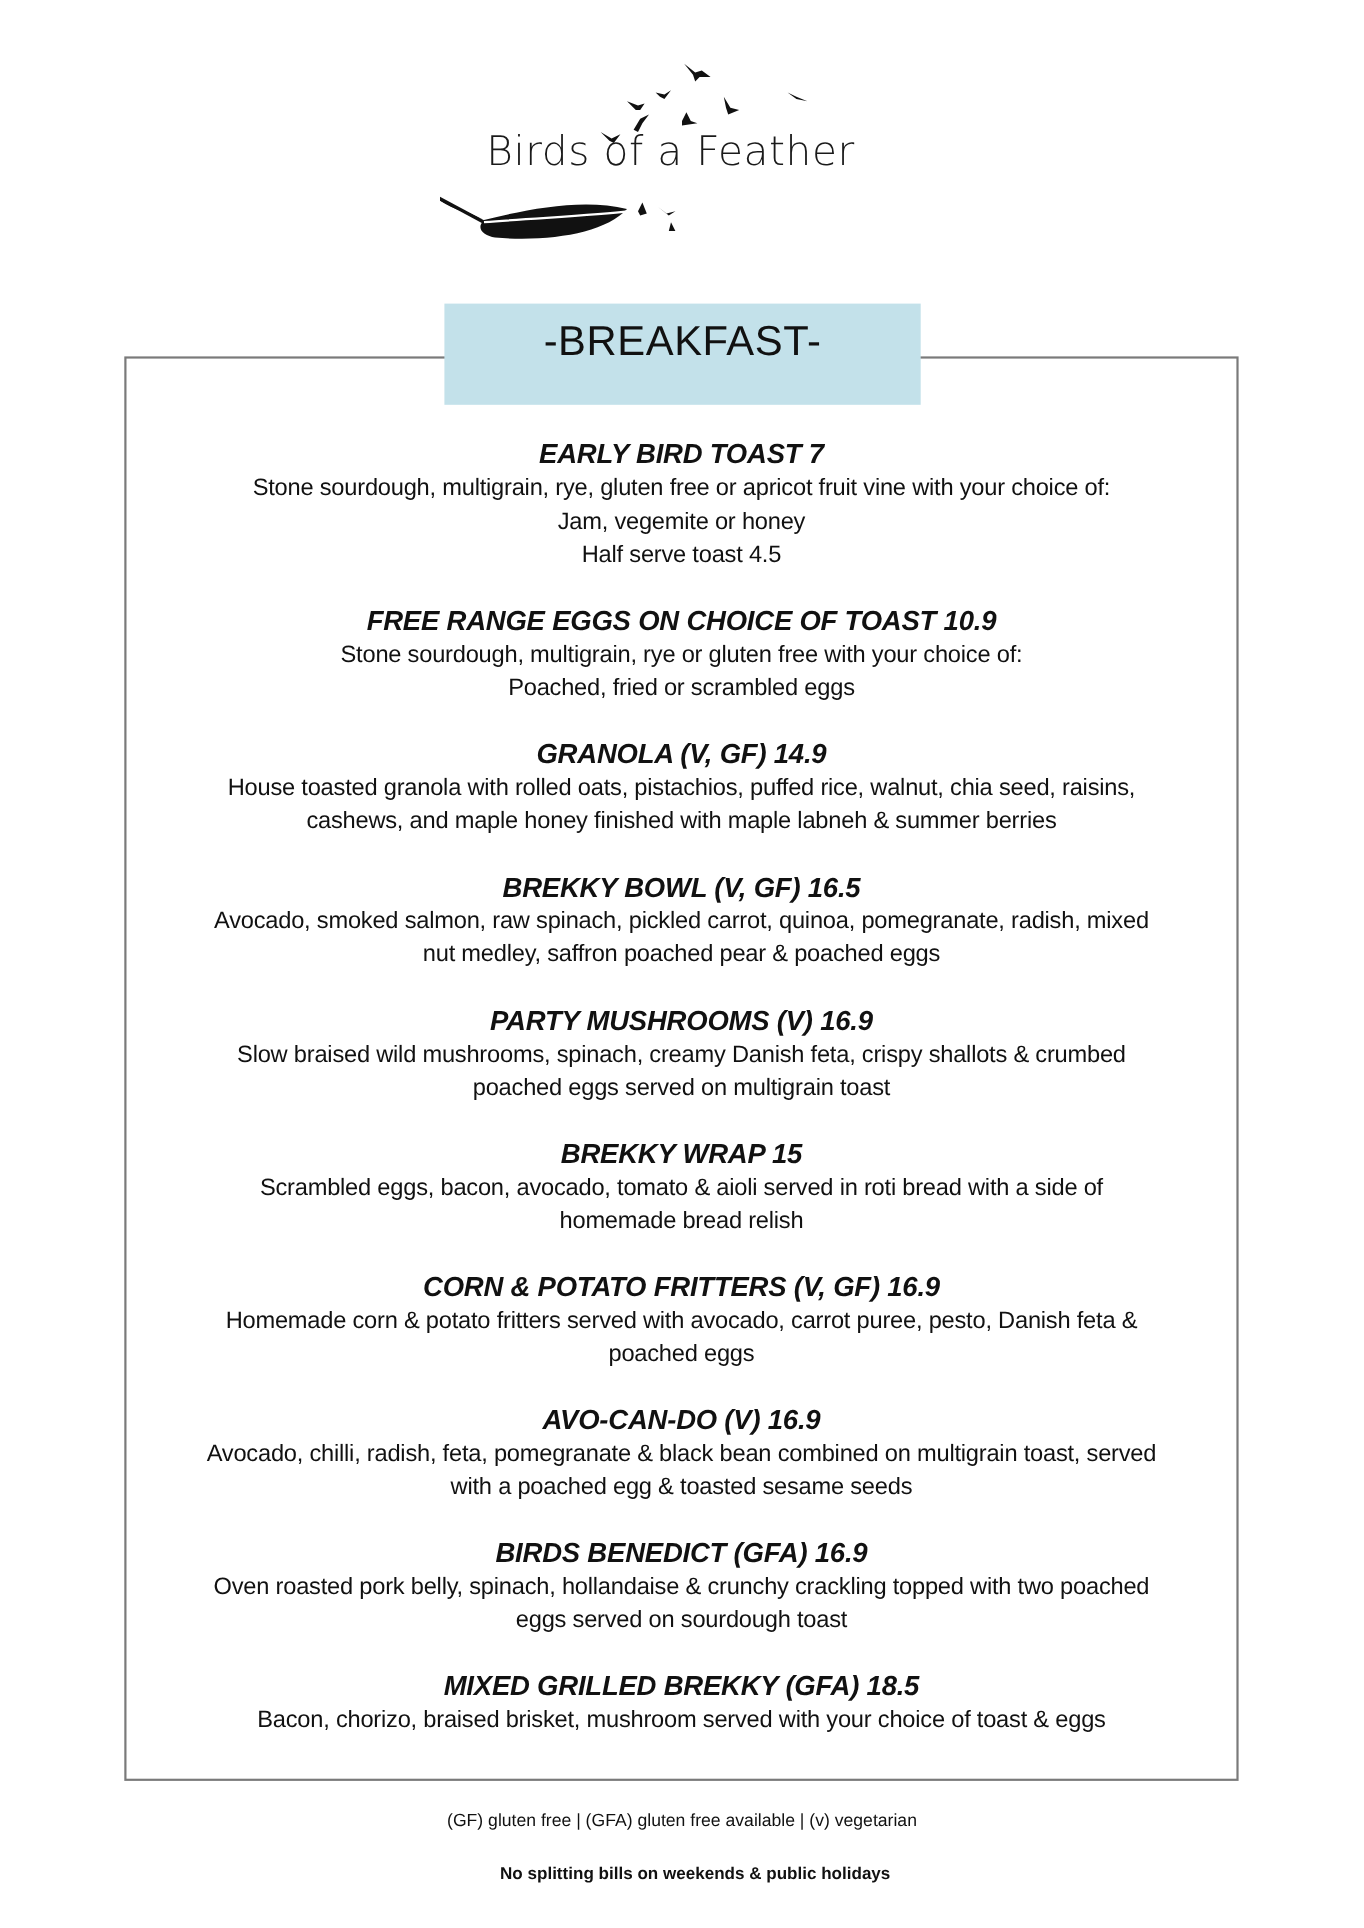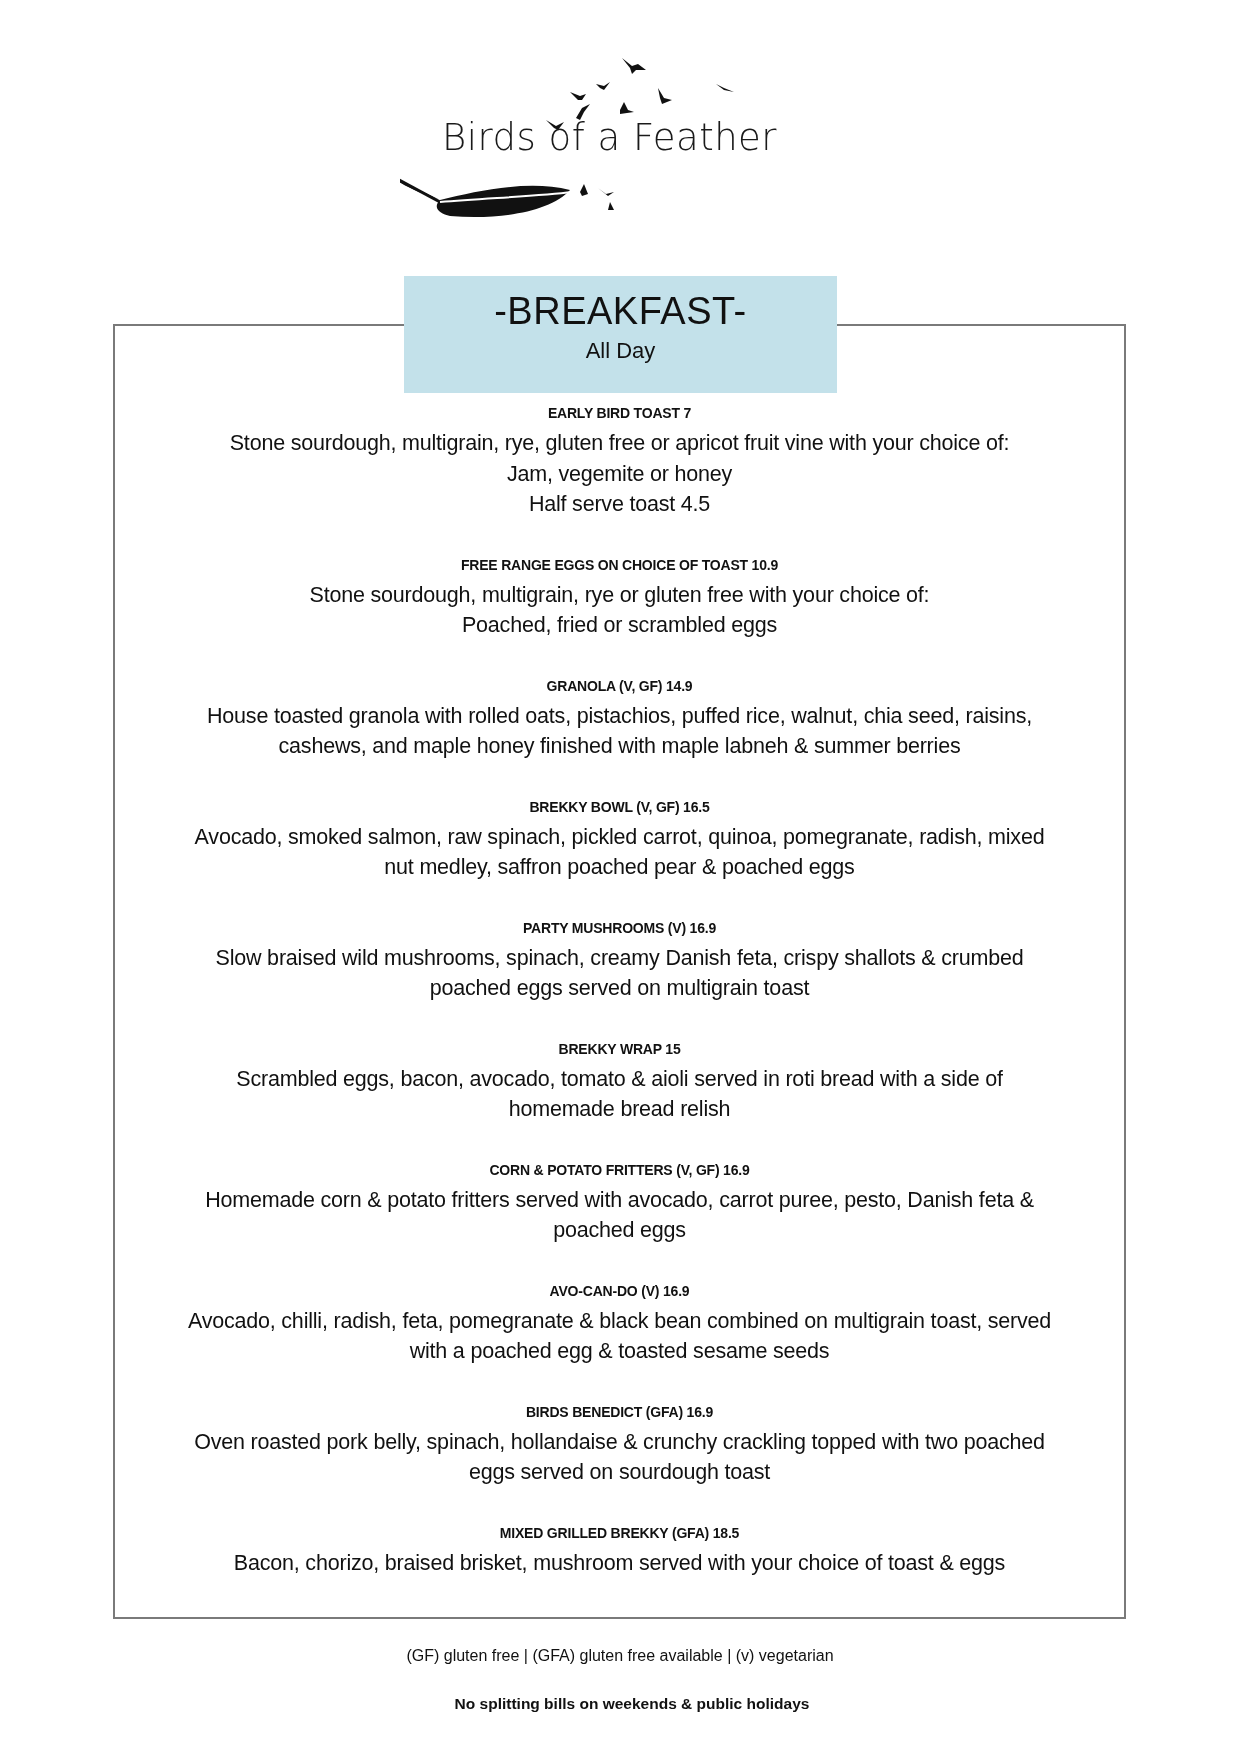--- a/index.html
+++ b/index.html
@@ -42,21 +42,21 @@
       width: 1013px;
       height: 1295px;
       border: 2px solid #7a7a7a;
       box-sizing: border-box;
     }
     .section-header {
       position: absolute;
       left: 404px;
       top: 276px;
       width: 433px;
-      height: 117px;
+      height: 92px;
       background: #c3e1ea;
       text-align: center;
       z-index: 2;
     }
     .section-title {
       display: block;
       margin-top: 14px;
       font-size: 38px;
       letter-spacing: 0.5px;
       color: #111;
@@ -75,24 +75,25 @@
       left: 113px;
       top: 398px;
       width: 1013px;
       text-align: center;
     }
     .item {
       margin-bottom: 30px;
     }
     .item-name {
       font-weight: bold;
-      font-size: 14px;
+      font-size: 25px;
       line-height: 30px;
       letter-spacing: -0.2px;
       color: #111;
+      font-style: italic;
     }
     .item-desc {
       font-size: 21.5px;
       line-height: 30.5px;
       letter-spacing: -0.2px;
       color: #111;
     }
 
     .legend {
       position: absolute;
@@ -141,21 +142,20 @@
       <path d="M40 162 C 90 158, 140 156, 172 152" stroke="#fff" stroke-width="2" fill="none"></path>
     </g>
   </svg>
   <span class="logo-text">Birds of a Feather</span>
 </div>
 
 <div class="menu-frame"></div>
 
 <div class="section-header">
   <span class="section-title">-BREAKFAST-</span>
-  <span class="section-subtitle">All Day</span>
 </div>
 
 <div class="items">
   <div class="item">
     <div class="item-name">EARLY BIRD TOAST 7</div>
     <div class="item-desc">Stone sourdough, multigrain, rye, gluten free or apricot fruit vine with your choice of:</div>
     <div class="item-desc">Jam, vegemite or honey</div>
     <div class="item-desc">Half serve toast 4.5</div>
   </div>
   <div class="item">

